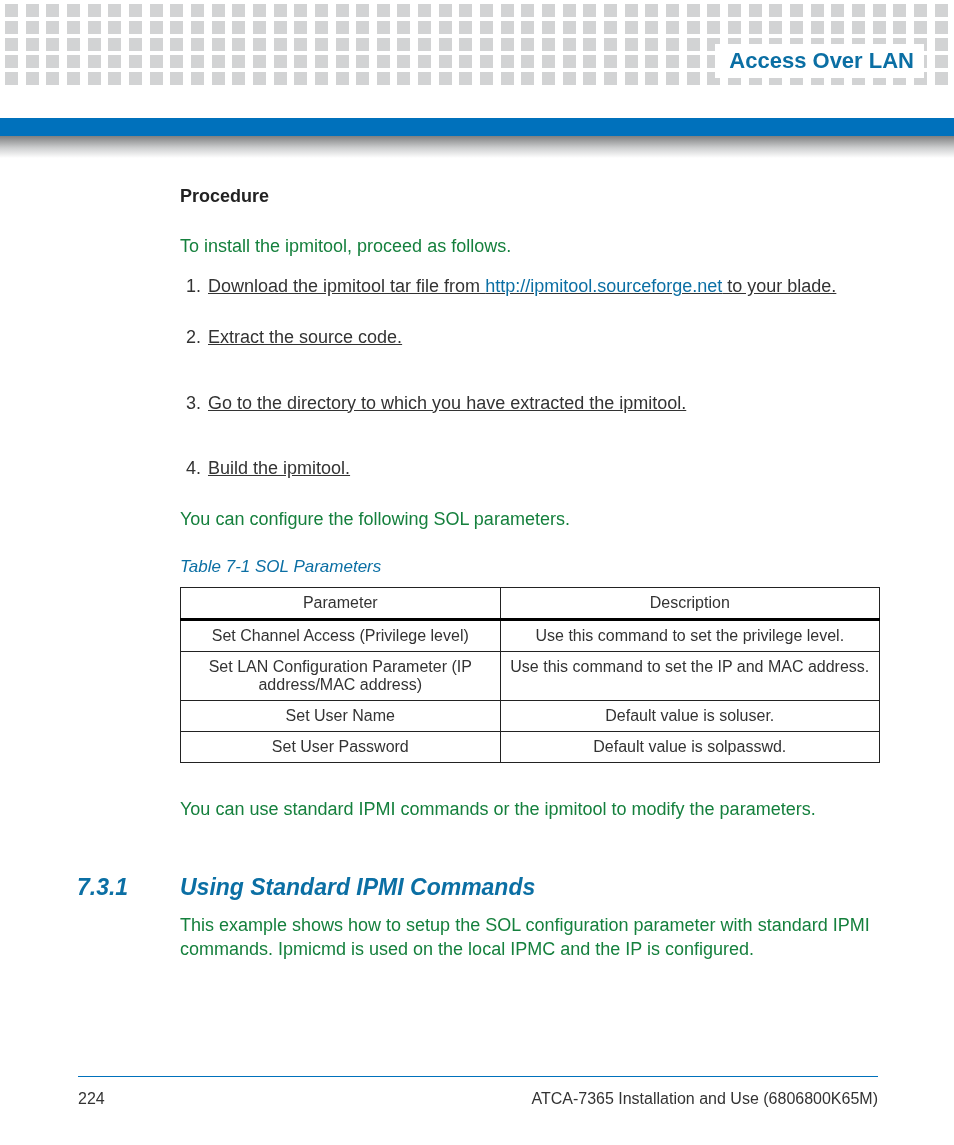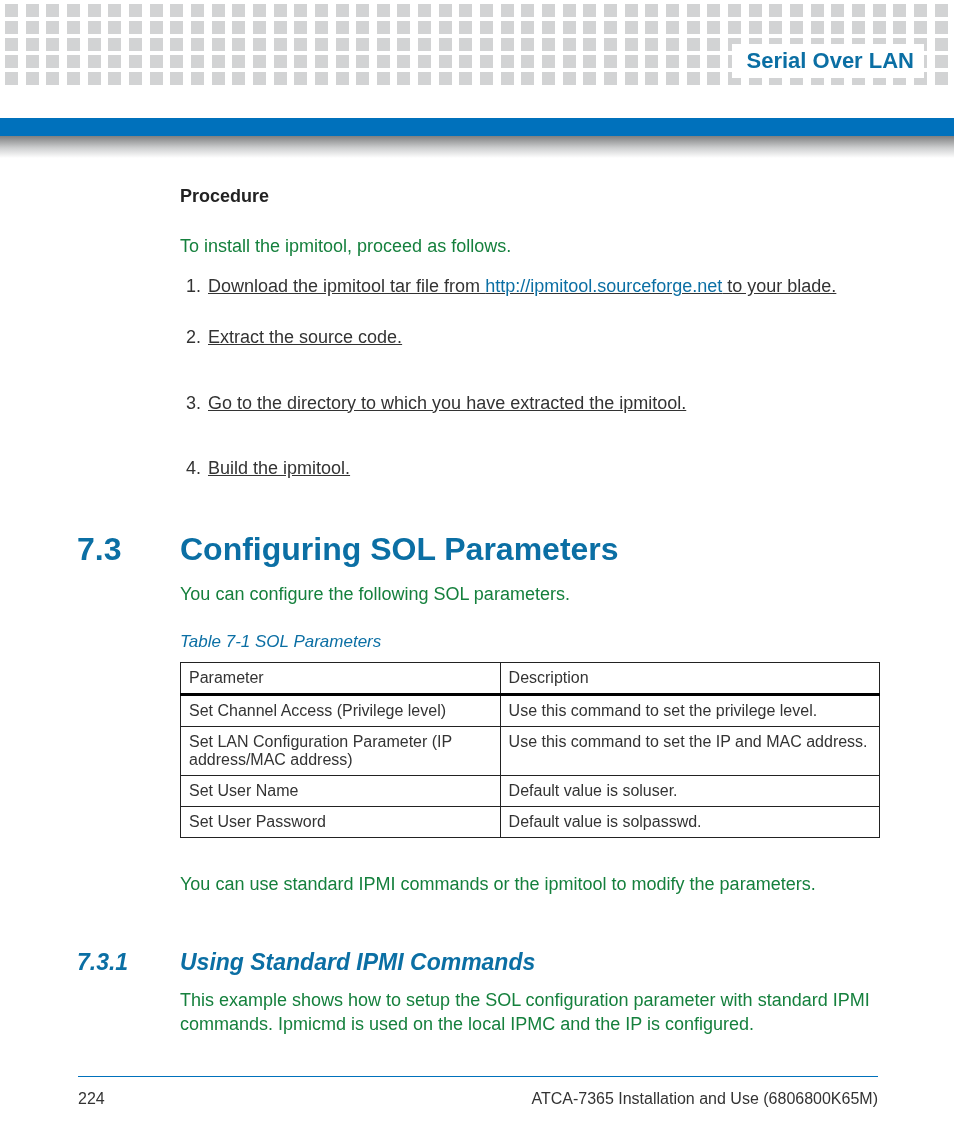--- a/index.html
+++ b/index.html
@@ -159,21 +159,21 @@
 
   table.param {
     border-collapse: collapse;
     width: 700px;
     font-size: 16px;
     color: #333;
   }
   table.param th, table.param td {
     border: 1px solid #222;
     padding: 6px 8px;
-    text-align: left;
+    text-align: center;
     font-weight: 400;
     vertical-align: top;
   }
   table.param thead th {
     border-bottom: 3px solid #000;
     font-weight: 400;
   }
   table.param col.c1 { width: 320px; }
   table.param col.c2 { width: 380px; }
 
@@ -436,21 +436,21 @@
       <div class="sq"></div>
       <div class="sq"></div>
       <div class="sq"></div>
       <div class="sq"></div>
       <div class="sq"></div>
       <div class="sq"></div>
     </div>
   </div>
 
 <div class="chapter-title-wrap">
-  <span class="chapter-title">Serial Over LAN</span>
+  <span class="chapter-title">Access Over LAN</span>
 </div>
 
 <div class="blue-bar"></div>
 <div class="gray-wedge"></div>
 
 <div class="content">
 
   <div class="proc-head">Procedure</div>
   <p class="body">To install the ipmitool, proceed as follows.</p>
 
@@ -462,24 +462,20 @@
       <span>Extract the source code.</span>
     </li>
     <li class="tight">
       <span>Go to the directory to which you have extracted the ipmitool.</span>
     </li>
     <li>
       <span>Build the ipmitool.</span>
     </li>
   </ol>
 
-  <div class="sec-row">
-    <div class="sec-num">7.3</div>
-    <div class="sec-title">Configuring SOL Parameters</div>
-  </div>
 
   <p class="body" style="margin-top:14px;">You can configure the following SOL parameters.</p>
 
   <div class="table-caption">Table 7-1 SOL Parameters</div>
 
   <table class="param">
     <colgroup>
         <col class="c1">
         <col class="c2">
       </colgroup>

